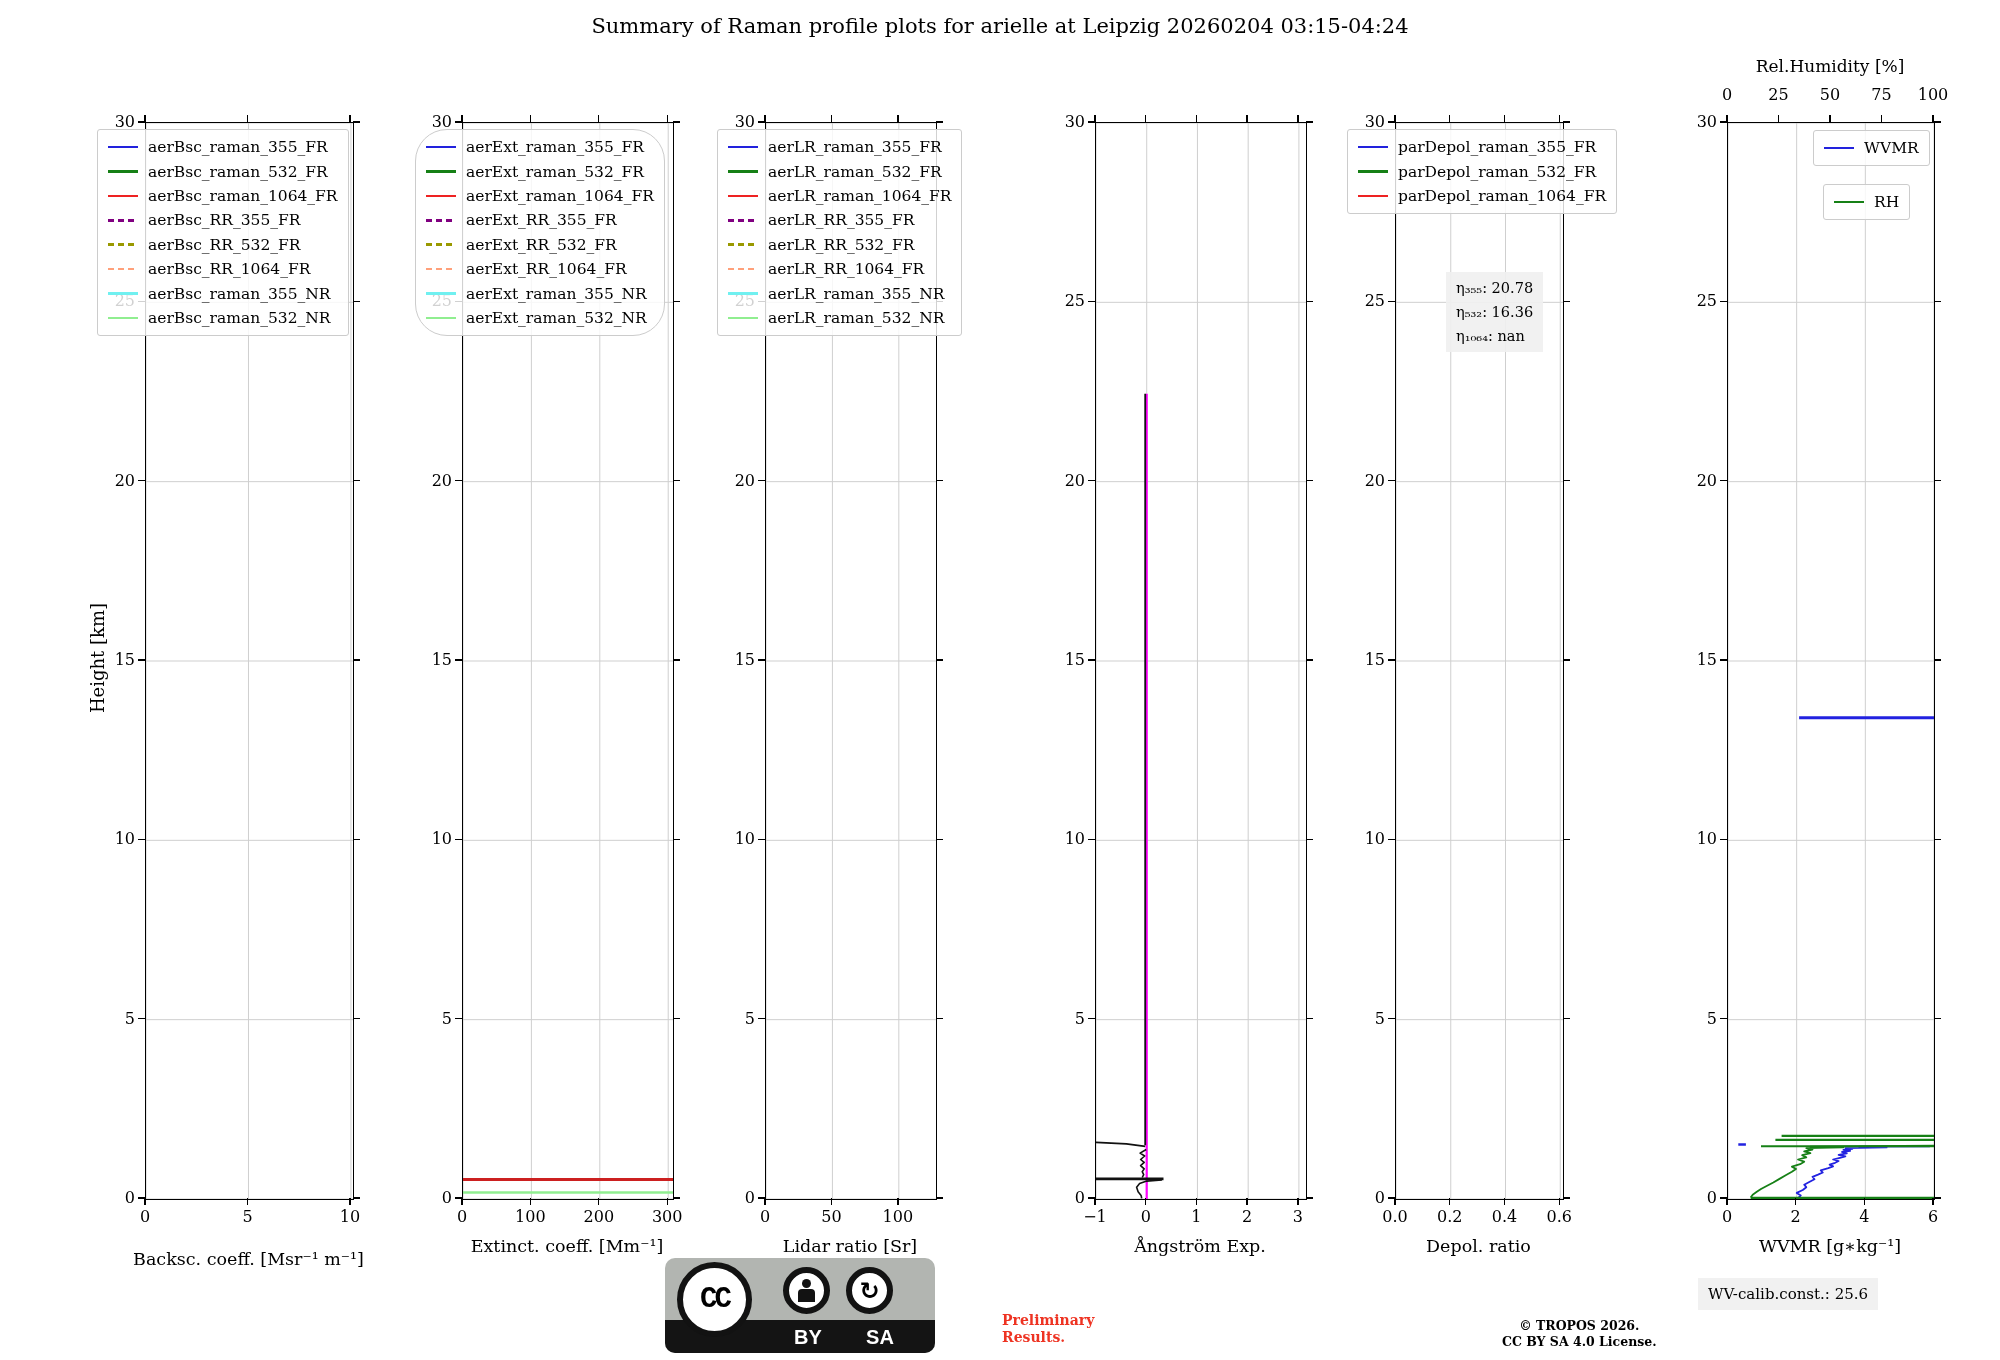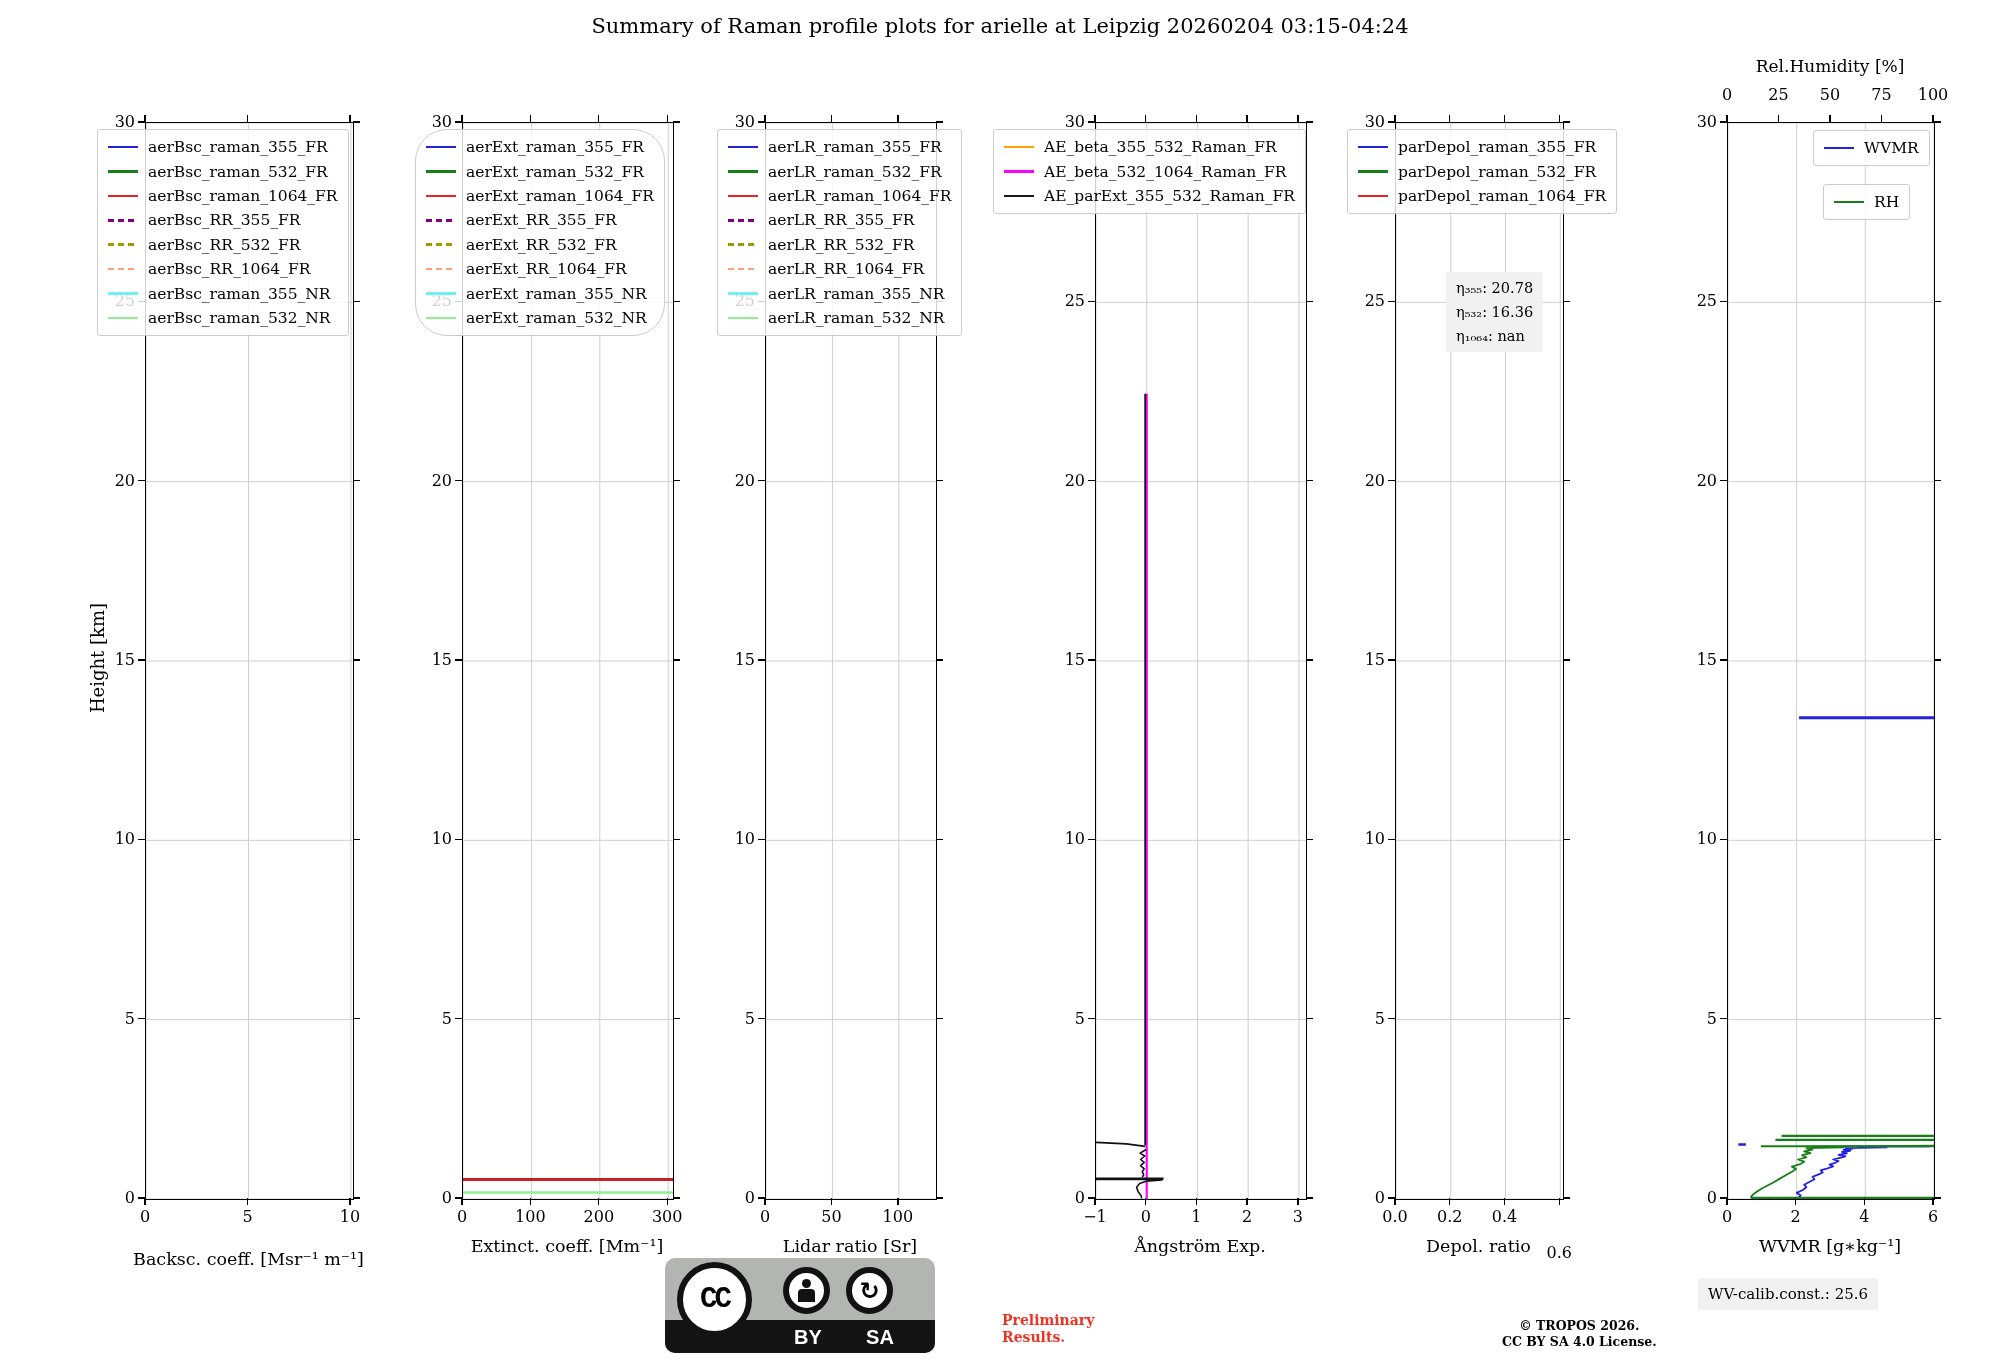--- a/index.html
+++ b/index.html
@@ -376,34 +376,20 @@
     <div class="tk" style="left: 1088px; top: 479.967px; width: 7px; height: 1.4px;"></div>
     <div class="tk" style="left: 1306px; top: 479.967px; width: 7px; height: 1.4px;"></div>
     <div class="ticklab yl" style="left: 1045px; top: 470.667px; width: 40px;">20</div>
     <div class="tk" style="left: 1088px; top: 300.633px; width: 7px; height: 1.4px;"></div>
     <div class="tk" style="left: 1306px; top: 300.633px; width: 7px; height: 1.4px;"></div>
     <div class="ticklab yl" style="left: 1045px; top: 291.333px; width: 40px;">25</div>
     <div class="tk" style="left: 1088px; top: 121.3px; width: 7px; height: 1.4px;"></div>
     <div class="tk" style="left: 1306px; top: 121.3px; width: 7px; height: 1.4px;"></div>
     <div class="ticklab yl" style="left: 1045px; top: 112px; width: 40px;">30</div>
     <div class="axis-title" style="left: 1015px; top: 1236px; width: 370px;">Ångström Exp.</div>
-    <div class="legend" style="left: 993px; top: 129px;">
-      <div class="lrow">
-        <div class="sw" style="--c: #ffa500;"></div>
-        <div>AE_beta_355_532_Raman_FR</div>
-      </div>
-      <div class="lrow">
-        <div class="sw" style="--c: #ff00ff;"></div>
-        <div>AE_beta_532_1064_Raman_FR</div>
-      </div>
-      <div class="lrow">
-        <div class="sw" style="--c: #1a1a1a;"></div>
-        <div>AE_parExt_355_532_Raman_FR</div>
-      </div>
-    </div>
     <div class="panel" style="left: 1395px; top: 122px; width: 167px; height: 1076px;">
       <svg width="167" height="1076">
         <line x1="0" y1="1076" x2="167" y2="1076" class="grid"></line>
         <line x1="0" y1="896.6666666666667" x2="167" y2="896.6666666666667" class="grid"></line>
         <line x1="0" y1="717.3333333333334" x2="167" y2="717.3333333333334" class="grid"></line>
         <line x1="0" y1="538" x2="167" y2="538" class="grid"></line>
         <line x1="0" y1="358.6666666666667" x2="167" y2="358.6666666666667" class="grid"></line>
         <line x1="0" y1="179.3333333333333" x2="167" y2="179.3333333333333" class="grid"></line>
         <line x1="0" y1="0" x2="167" y2="0" class="grid"></line>
         <line x1="0" y1="0" x2="0" y2="1076" class="grid"></line>
@@ -415,21 +401,21 @@
     <div class="tk" style="left: 1394.3px; top: 1198px; width: 1.4px; height: 7px;"></div>
     <div class="ticklab xb" style="left: 1355px; top: 1207px; width: 80px;">0.0</div>
     <div class="tk" style="left: 1394.3px; top: 115px; width: 1.4px; height: 7px;"></div>
     <div class="tk" style="left: 1449.05px; top: 1198px; width: 1.4px; height: 7px;"></div>
     <div class="ticklab xb" style="left: 1409.75px; top: 1207px; width: 80px;">0.2</div>
     <div class="tk" style="left: 1449.05px; top: 115px; width: 1.4px; height: 7px;"></div>
     <div class="tk" style="left: 1503.81px; top: 1198px; width: 1.4px; height: 7px;"></div>
     <div class="ticklab xb" style="left: 1464.51px; top: 1207px; width: 80px;">0.4</div>
     <div class="tk" style="left: 1503.81px; top: 115px; width: 1.4px; height: 7px;"></div>
     <div class="tk" style="left: 1558.56px; top: 1198px; width: 1.4px; height: 7px;"></div>
-    <div class="ticklab xb" style="left: 1519.26px; top: 1207px; width: 80px; margin-top: 36px;">0.6</div>
+    <div class="ticklab xb" style="left: 1519.26px; top: 1207px; width: 80px;">0.6</div>
     <div class="tk" style="left: 1558.56px; top: 115px; width: 1.4px; height: 7px;"></div>
     <div class="tk" style="left: 1388px; top: 1197.3px; width: 7px; height: 1.4px;"></div>
     <div class="tk" style="left: 1563px; top: 1197.3px; width: 7px; height: 1.4px;"></div>
     <div class="ticklab yl" style="left: 1345px; top: 1188px; width: 40px;">0</div>
     <div class="tk" style="left: 1388px; top: 1017.97px; width: 7px; height: 1.4px;"></div>
     <div class="tk" style="left: 1563px; top: 1017.97px; width: 7px; height: 1.4px;"></div>
     <div class="ticklab yl" style="left: 1345px; top: 1008.67px; width: 40px;">5</div>
     <div class="tk" style="left: 1388px; top: 838.633px; width: 7px; height: 1.4px;"></div>
     <div class="tk" style="left: 1563px; top: 838.633px; width: 7px; height: 1.4px;"></div>
     <div class="ticklab yl" style="left: 1345px; top: 829.333px; width: 40px;">10</div>

